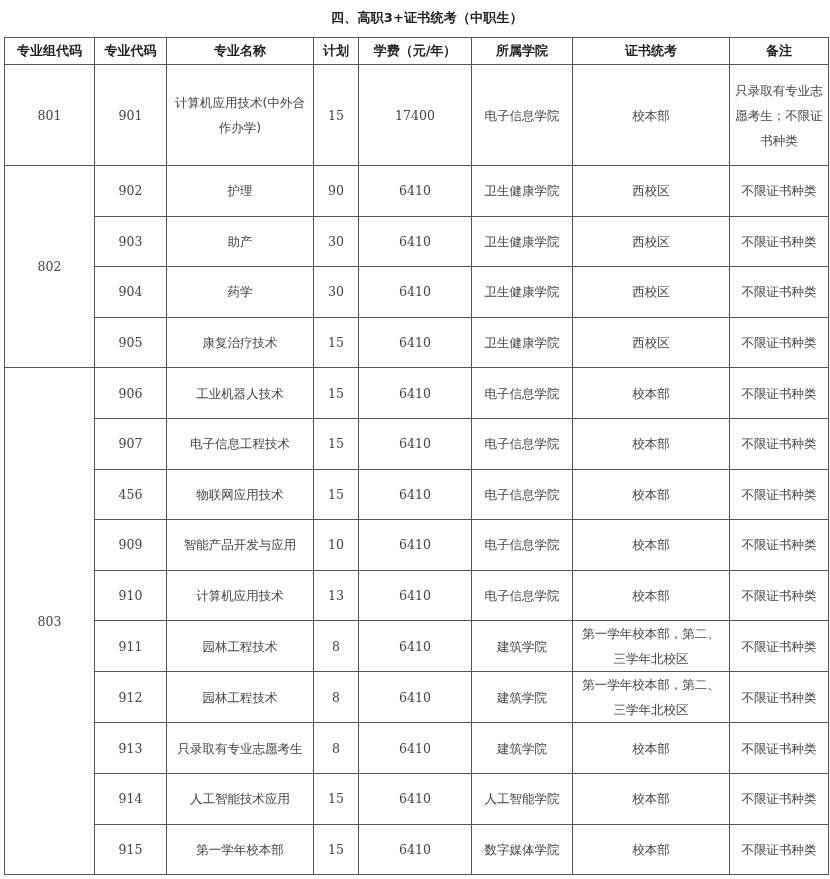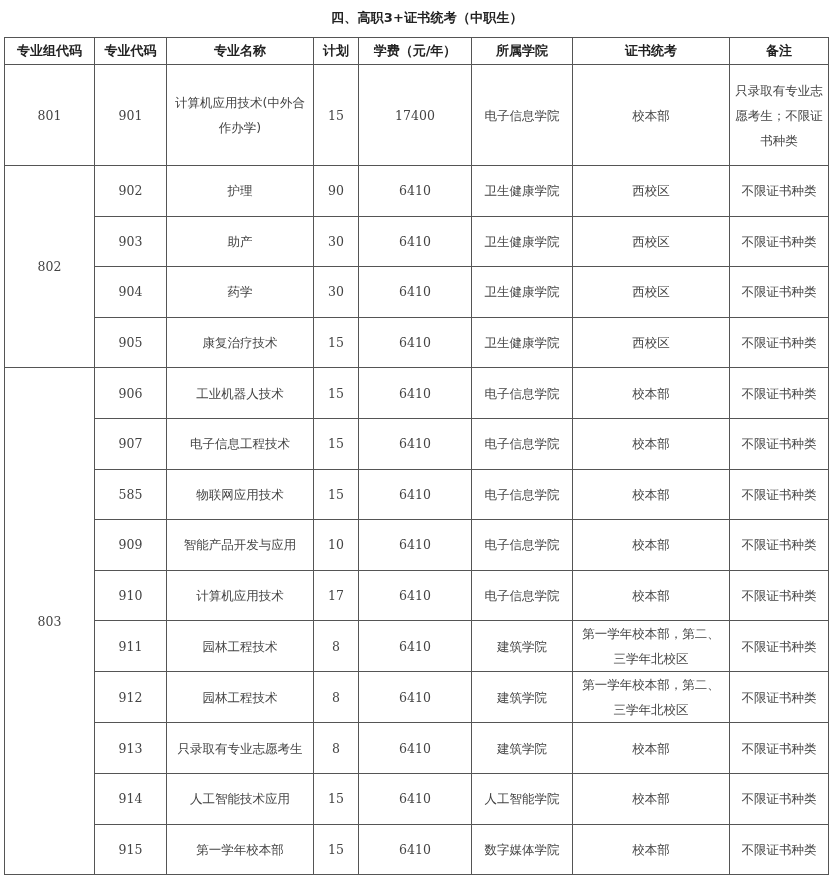--- a/index.html
+++ b/index.html
@@ -156,41 +156,41 @@
     <tr class="row-normal">
       <td class="num">907</td>
       <td>电子信息工程技术</td>
       <td class="num">15</td>
       <td class="num">6410</td>
       <td>电子信息学院</td>
       <td>校本部</td>
       <td class="note">不限证书种类</td>
     </tr>
     <tr class="row-normal">
-      <td class="num">585</td>
+      <td class="num">456</td>
       <td>物联网应用技术</td>
       <td class="num">15</td>
       <td class="num">6410</td>
       <td>电子信息学院</td>
       <td>校本部</td>
       <td class="note">不限证书种类</td>
     </tr>
     <tr class="row-normal">
       <td class="num">909</td>
       <td>智能产品开发与应用</td>
       <td class="num">10</td>
       <td class="num">6410</td>
       <td>电子信息学院</td>
       <td>校本部</td>
       <td class="note">不限证书种类</td>
     </tr>
     <tr class="row-normal">
       <td class="num">910</td>
       <td>计算机应用技术</td>
-      <td class="num">17</td>
+      <td class="num">13</td>
       <td class="num">6410</td>
       <td>电子信息学院</td>
       <td>校本部</td>
       <td class="note">不限证书种类</td>
     </tr>
     <tr class="row-normal">
       <td class="num">911</td>
       <td>园林工程技术</td>
       <td class="num">8</td>
       <td class="num">6410</td>

